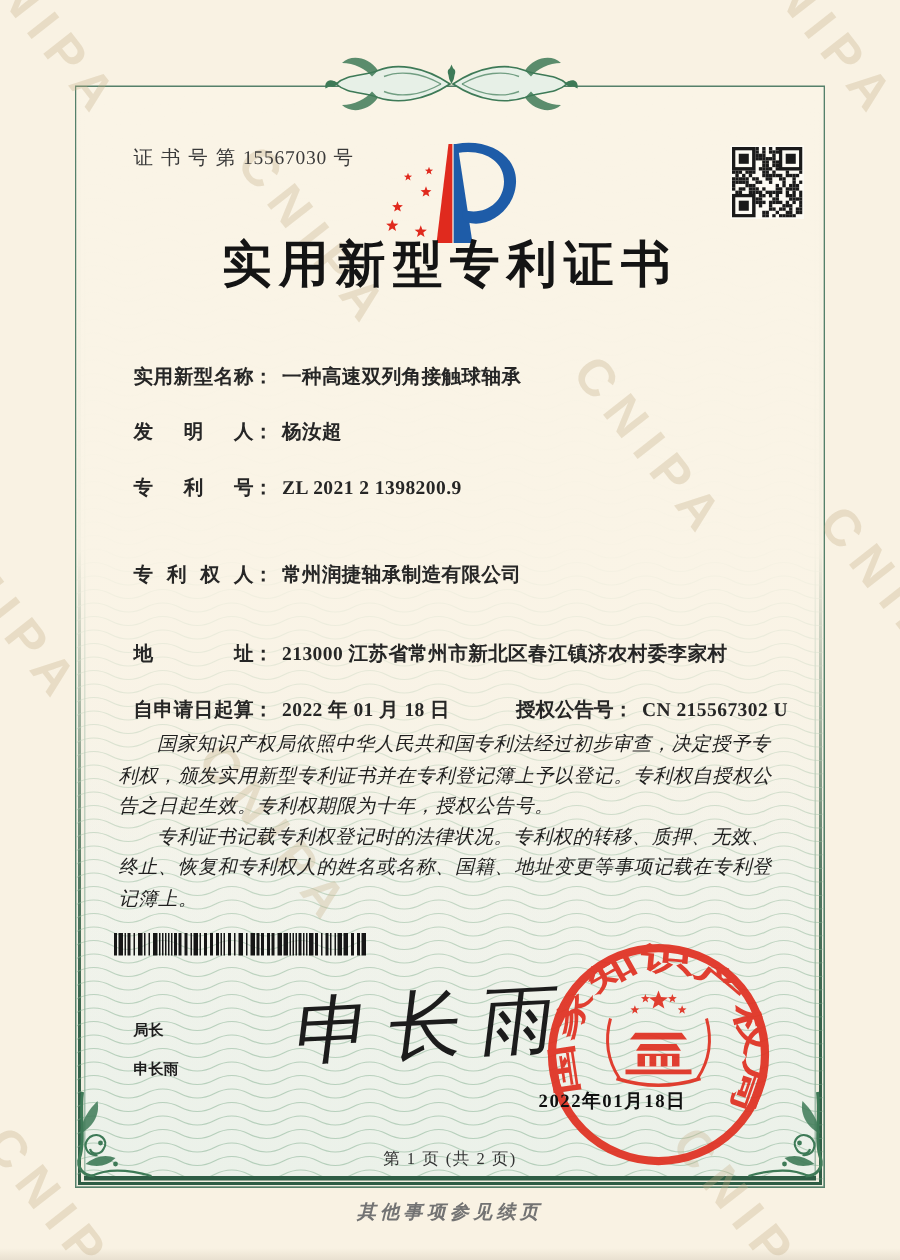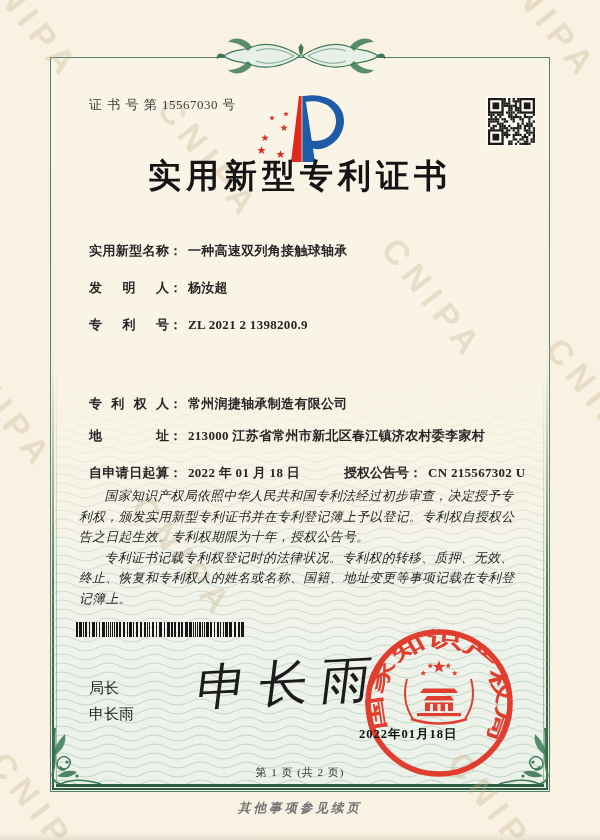--- a/index.html
+++ b/index.html
@@ -57,21 +57,21 @@
   .law{
     position:absolute;left:28px;top:428px;width:446px;
     font-size:12.8px;line-height:20.5px;color:#1f1f1f;
     font-style:italic;font-weight:500;letter-spacing:0.4px;
   }
   .law p{margin:0;text-indent:2em;}
 
   
   .barcode{position:absolute;left:25px;top:564px;}
   .officer{position:absolute;left:38px;top:617px;font-family:"Liberation Sans","DejaVu Sans",sans-serif;
-    font-size:15px;font-weight:normal;color:#1d1d1d;line-height:26px;}
+    font-size:10px;font-weight:bold;color:#1d1d1d;line-height:26px;}
   .signature{
     position:absolute;left:146px;top:592px;width:200px;
     font-size:50px;color:#1c1c1c;letter-spacing:12px;white-space:nowrap;
     transform:rotate(-3deg) skewX(-10deg);
   }
   .seal{position:absolute;left:308px;top:565px;}
   .seal-date{
     position:absolute;left:308px;top:668px;width:160px;
     font-size:12.5px;font-weight:bold;color:#101010;letter-spacing:1px;
   }
@@ -435,21 +435,21 @@
 
     <div class="field" style="top:184px">
       <span class="lab">实用新型名称</span><span class="col">：</span><span class="val">一种高速双列角接触球轴承</span>
     </div>
     <div class="field" style="top:221px">
       <span class="lab">发 明 人</span><span class="col">：</span><span class="val">杨汝超</span>
     </div>
     <div class="field" style="top:258px">
       <span class="lab">专 利 号</span><span class="col">：</span><span class="val">ZL 2021 2 1398200.9</span>
     </div>
-    <div class="field" style="top:337px">
+    <div class="field" style="top:316px">
       <span class="lab">专 利 权 人</span><span class="col">：</span><span class="val">常州润捷轴承制造有限公司</span>
     </div>
     <div class="field" style="top:369px">
       <span class="lab">地 址</span><span class="col">：</span><span class="val">213000 江苏省常州市新北区春江镇济农村委李家村</span>
     </div>
     <div class="field" style="top:406px">
       <span class="lab">自申请日起算</span><span class="col">：</span><span class="val">2022 年 01 月 18 日</span>
       <span class="pair2">
         <span>授权公告号</span><span>：</span><span class="val">CN 215567302 U</span>
       </span>

